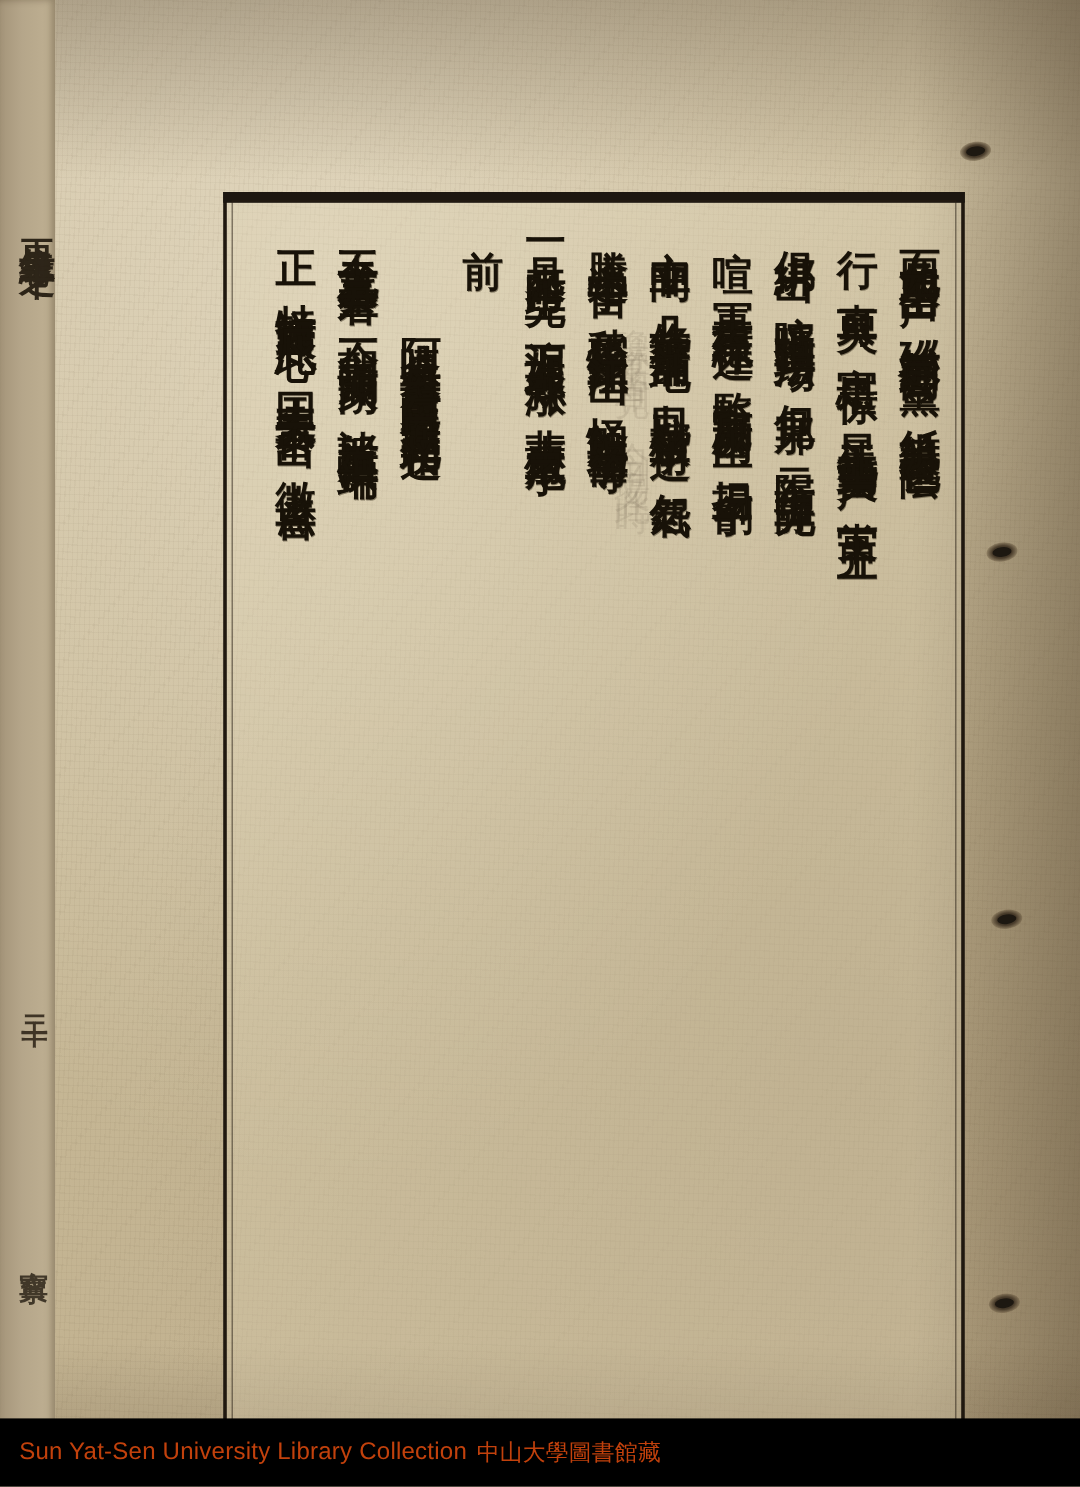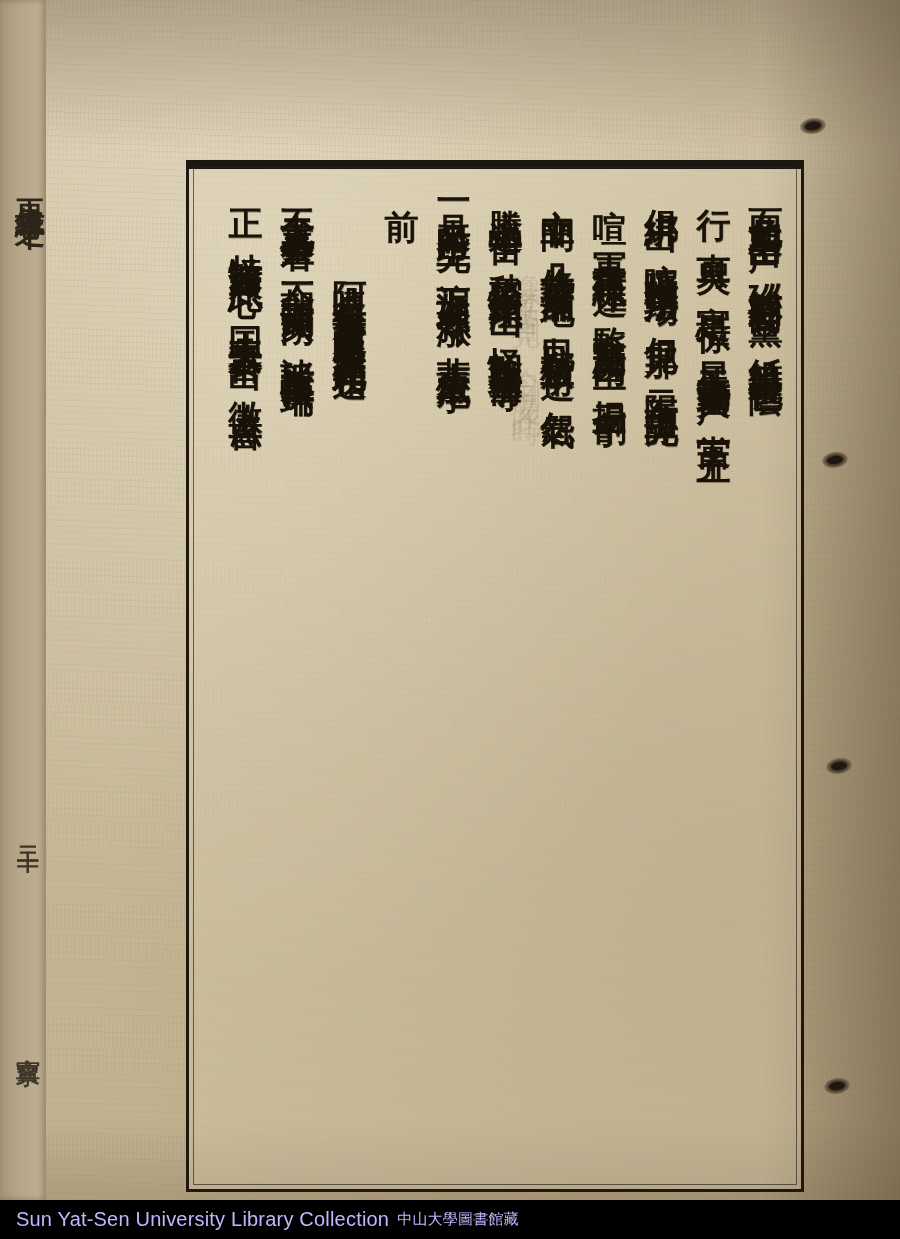--- a/index.html
+++ b/index.html
@@ -205,36 +205,36 @@
     color: rgba(60,45,25,0.14);
     pointer-events: none;
     overflow: hidden;
   }
 
   
   .credit {
     position: absolute;
     left: 0; bottom: 0;
     width: 900px;
-    height: 39px;
+    height: 57px;
     background: #000;
-    color: #c4b5fd;
+    color: #c2410c;
     display: flex;
     align-items: center;
   }
   .credit span {
     font-family: "Liberation Sans", sans-serif;
     font-size: 20px;
     padding-left: 16px;
     letter-spacing: 0.2px;
   }
   .credit .cn {
     padding-left: 8px;
     font-family: Liberation Sans, sans-serif;
-    font-size: 15px;
+    font-size: 19px;
   }
 </style>
 </head>
 <body>
 
 <div id="page">
 
   <div class="paper"></div>
   <div class="paper-noise"></div>
   <div class="shade-top"></div>

